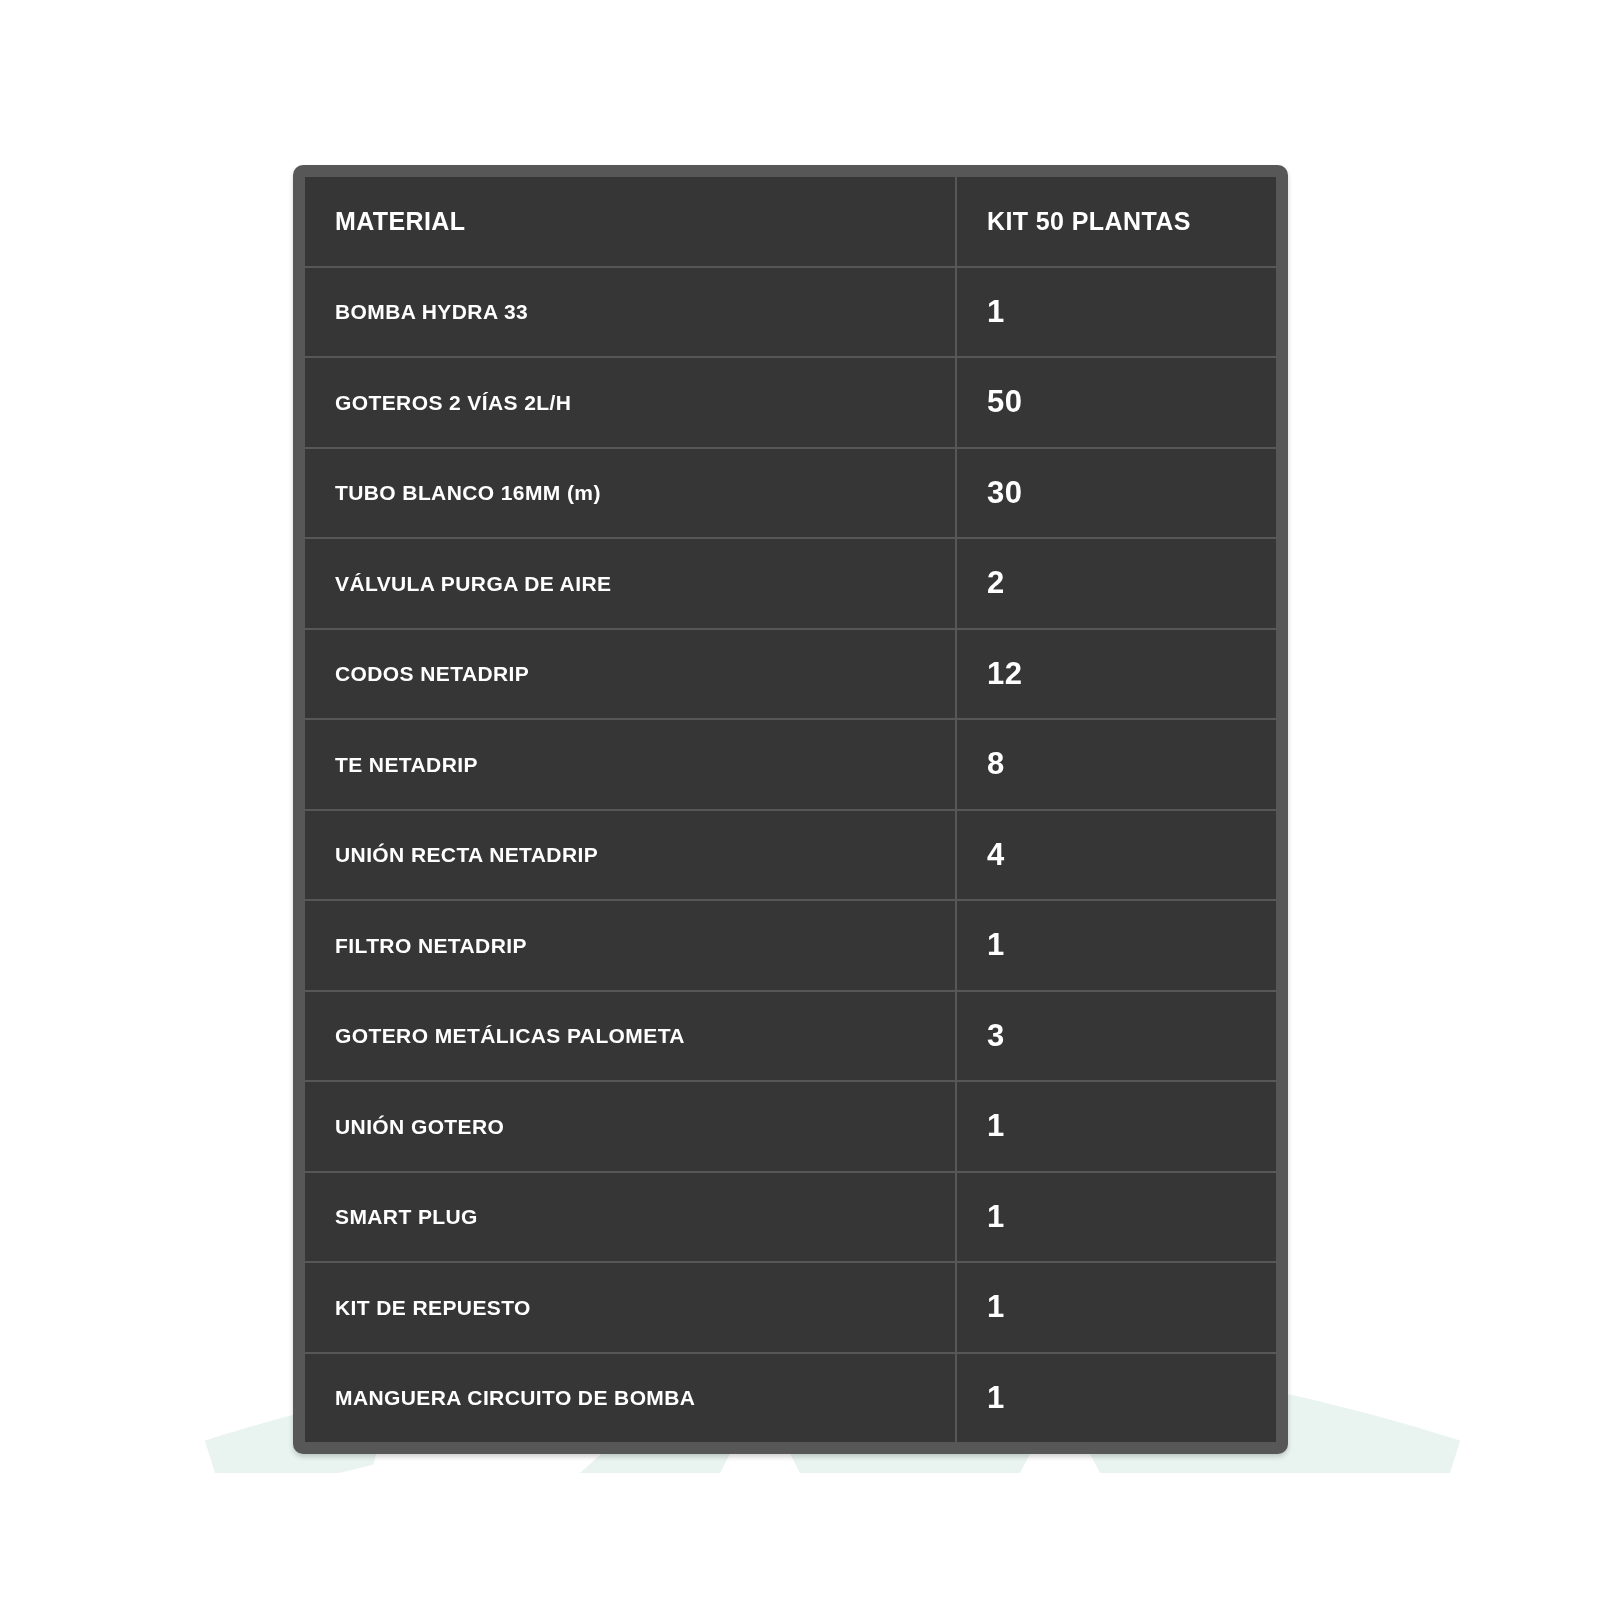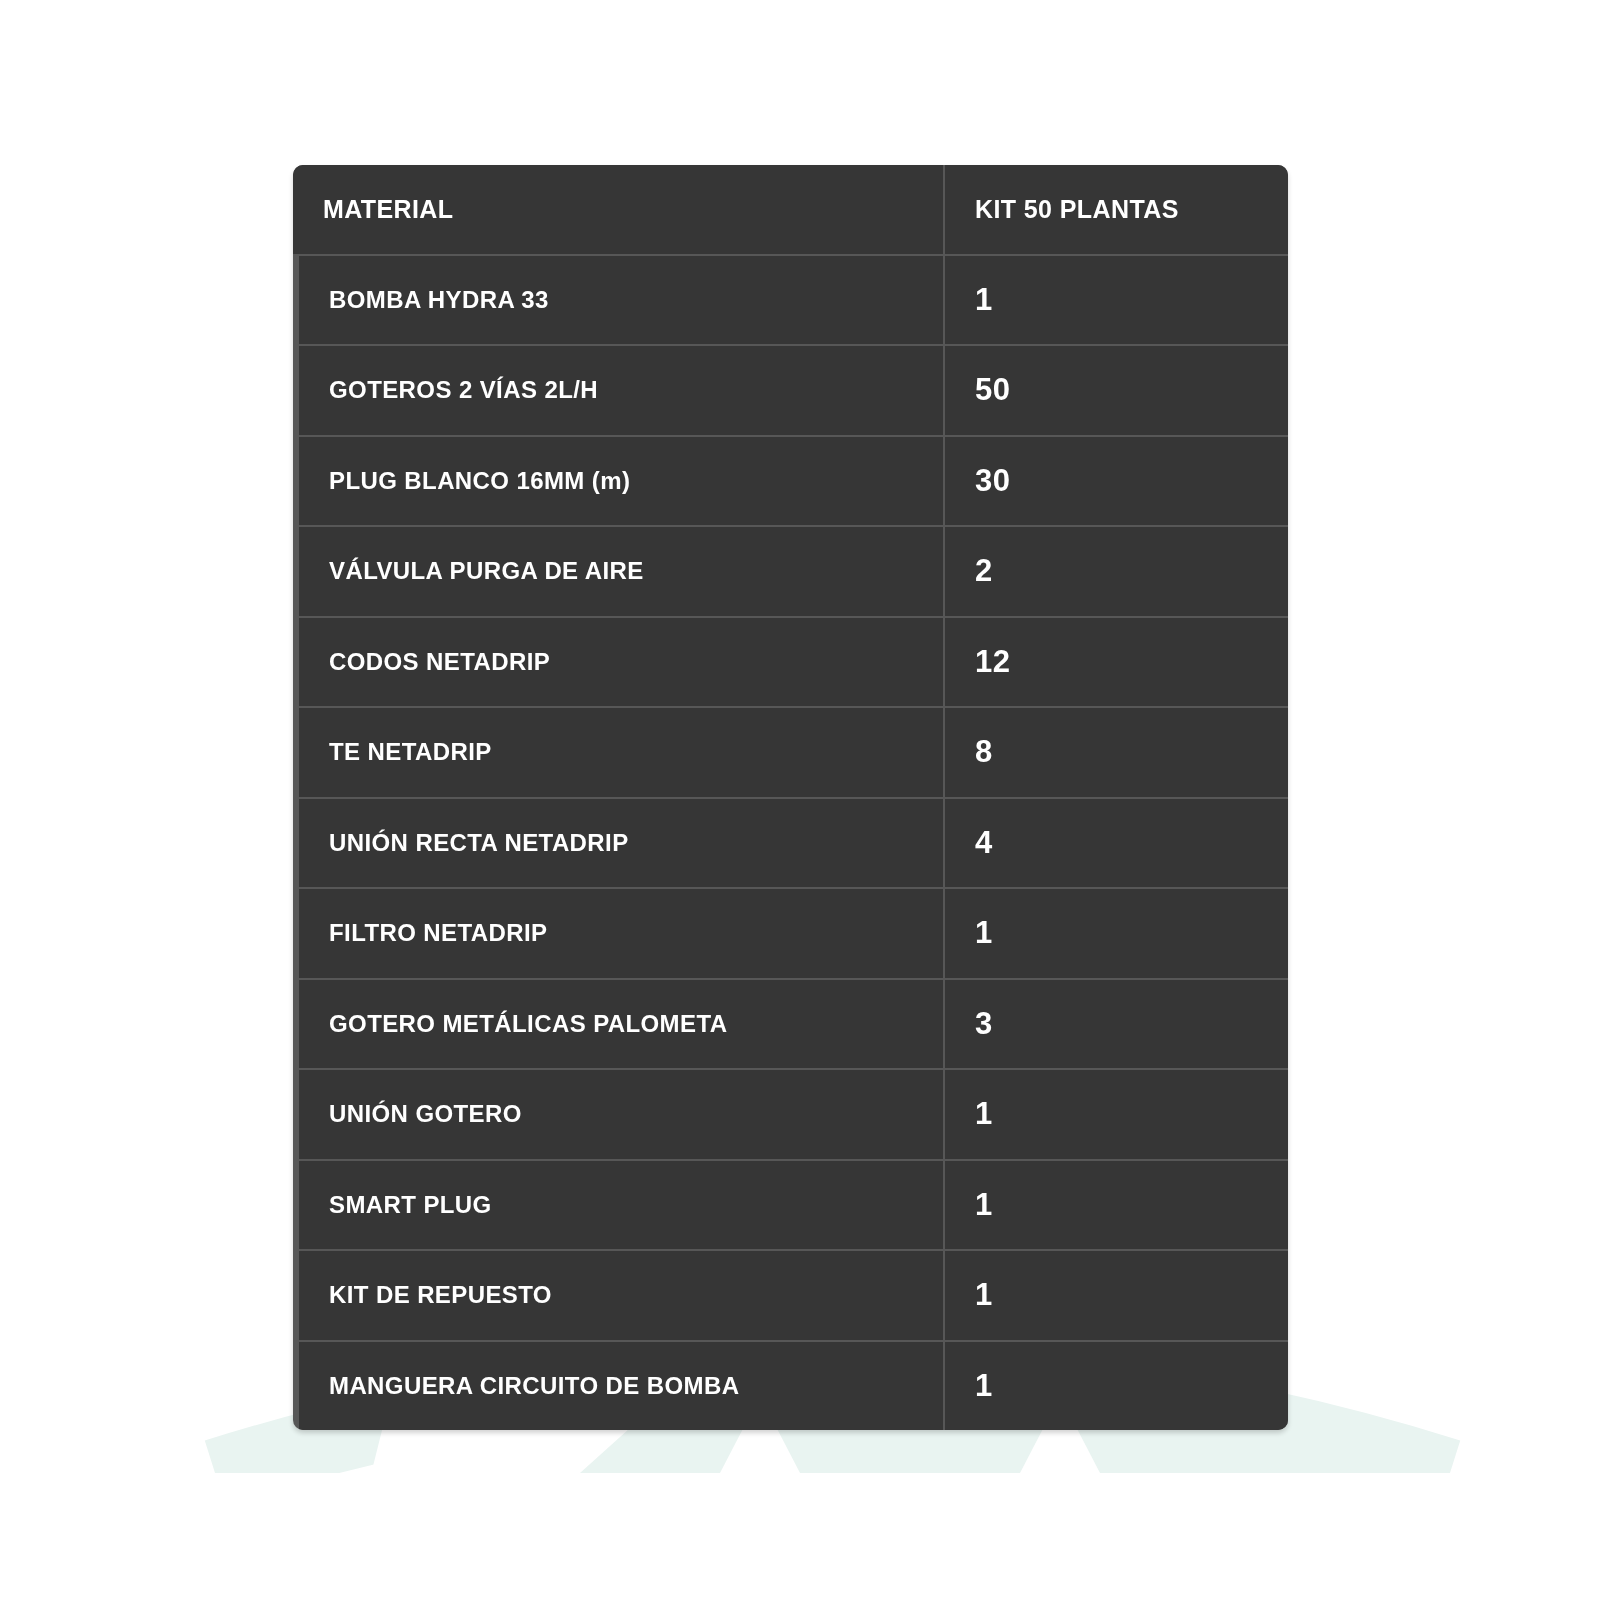--- a/index.html
+++ b/index.html
@@ -37,37 +37,37 @@
   .materials-table {
     position: absolute;
     left: 293px;
     top: 165px;
     width: 995px;
     z-index: 1;
     display: grid;
     grid-template-columns: 650px 1fr;
     grid-auto-rows: 88.5px;
     gap: 2px;
-    padding: 0;
+    padding: 12px;
     background: var(--grid-line);
     border-radius: 10px;
     overflow: hidden;
     box-shadow: 0 3px 5px rgba(0,0,0,0.18);
   }
   .cell {
     background: var(--cell-bg);
     color: var(--text-color);
     display: flex;
     align-items: center;
     padding-left: 30px;
     font-weight: bold;
     letter-spacing: 0.4px;
     line-height: 1.1;
   }
-  .cell.label  { font-size: 24px; margin-left: 6px; }
+  .cell.label  { font-size: 21px; }
   .cell.header { font-size: 25px; }
   .cell.qty    { font-size: 31px; }
 </style>
 </head>
 <body>
 
 <svg class="watermark" viewBox="0 0 1360 135" preserveAspectRatio="none" aria-hidden="true">
   <g>
     <path class="wm-arc" d="M 95 135 A 2050 2050 0 0 1 1330 135" stroke-width="68"></path>
   </g>
@@ -82,21 +82,21 @@
 <div class="materials-table">
   <div class="cell header">MATERIAL</div>
   <div class="cell header">KIT 50 PLANTAS</div>
 
   <div class="cell label">BOMBA HYDRA 33</div>
   <div class="cell qty">1</div>
 
   <div class="cell label">GOTEROS 2 VÍAS 2L/H</div>
   <div class="cell qty">50</div>
 
-  <div class="cell label">PLUG BLANCO 16MM (m)</div>
+  <div class="cell label">TUBO BLANCO 16MM (m)</div>
   <div class="cell qty">30</div>
 
   <div class="cell label">VÁLVULA PURGA DE AIRE</div>
   <div class="cell qty">2</div>
 
   <div class="cell label">CODOS NETADRIP</div>
   <div class="cell qty">12</div>
 
   <div class="cell label">TE NETADRIP</div>
   <div class="cell qty">8</div>

